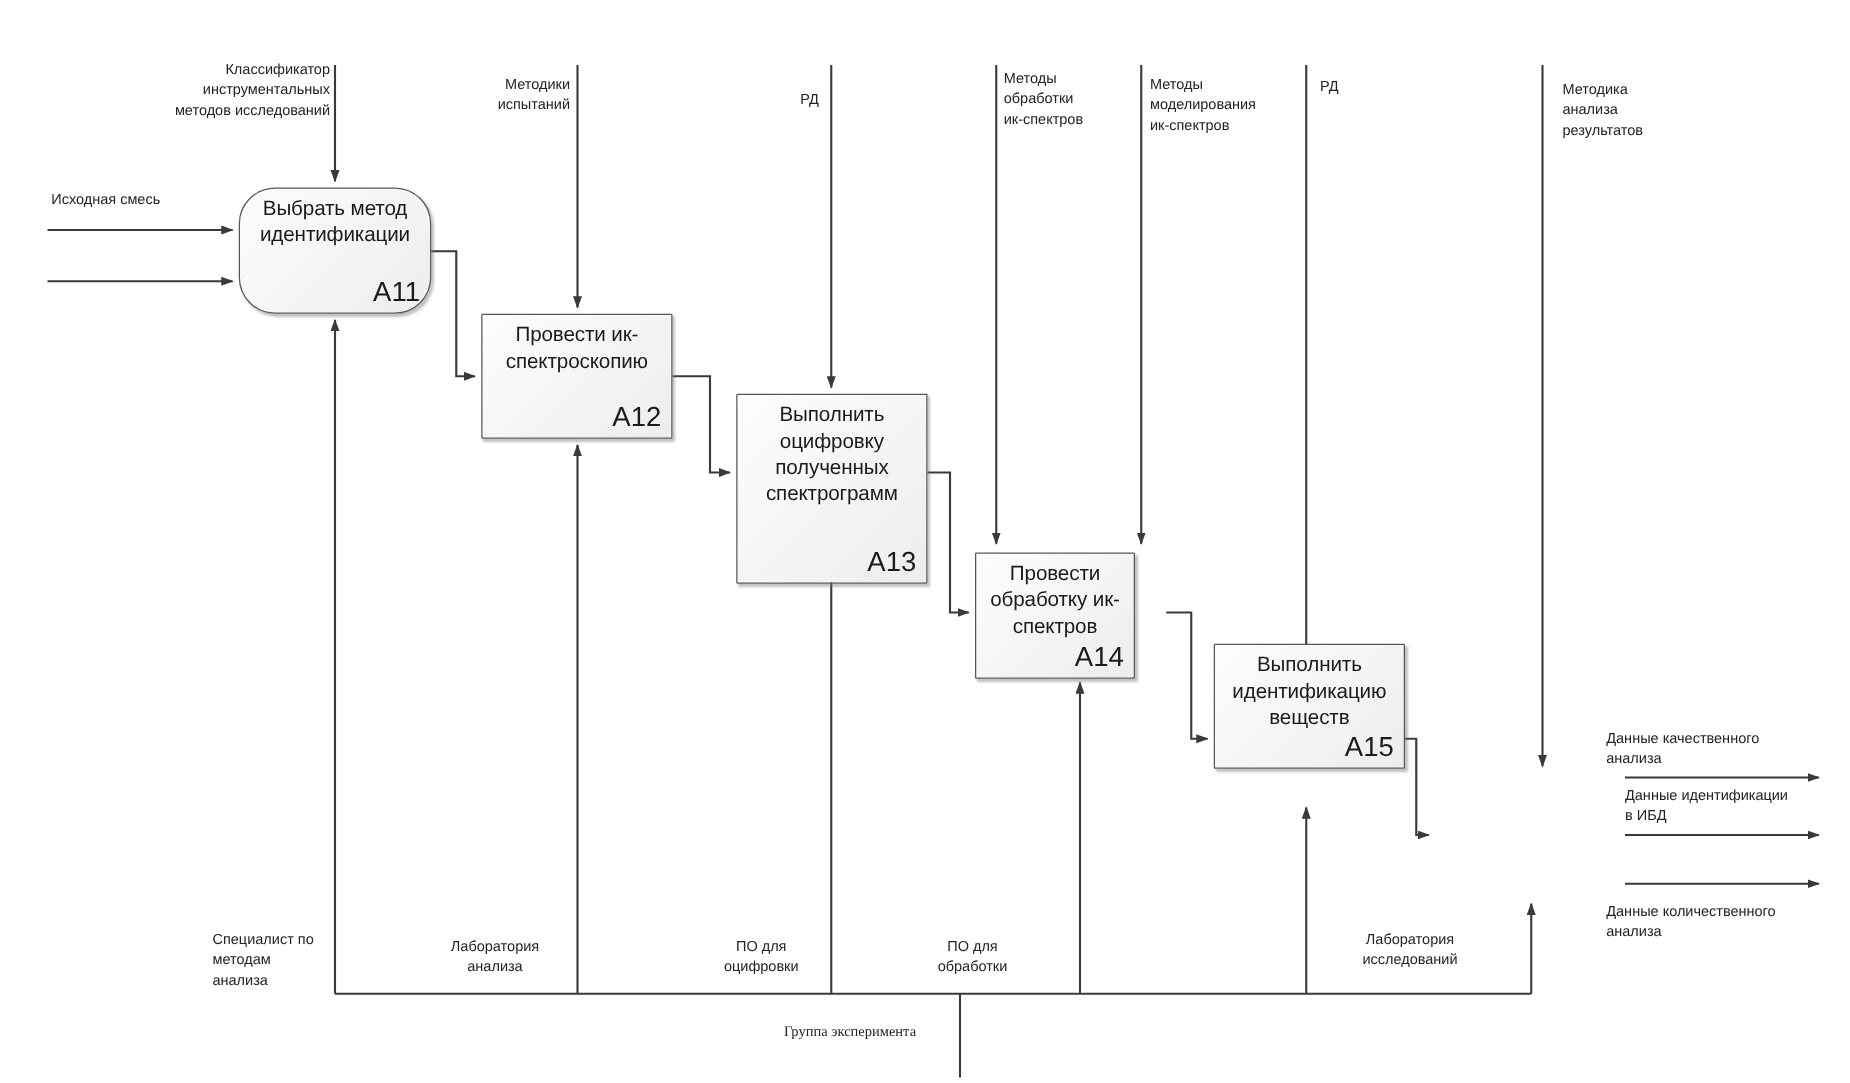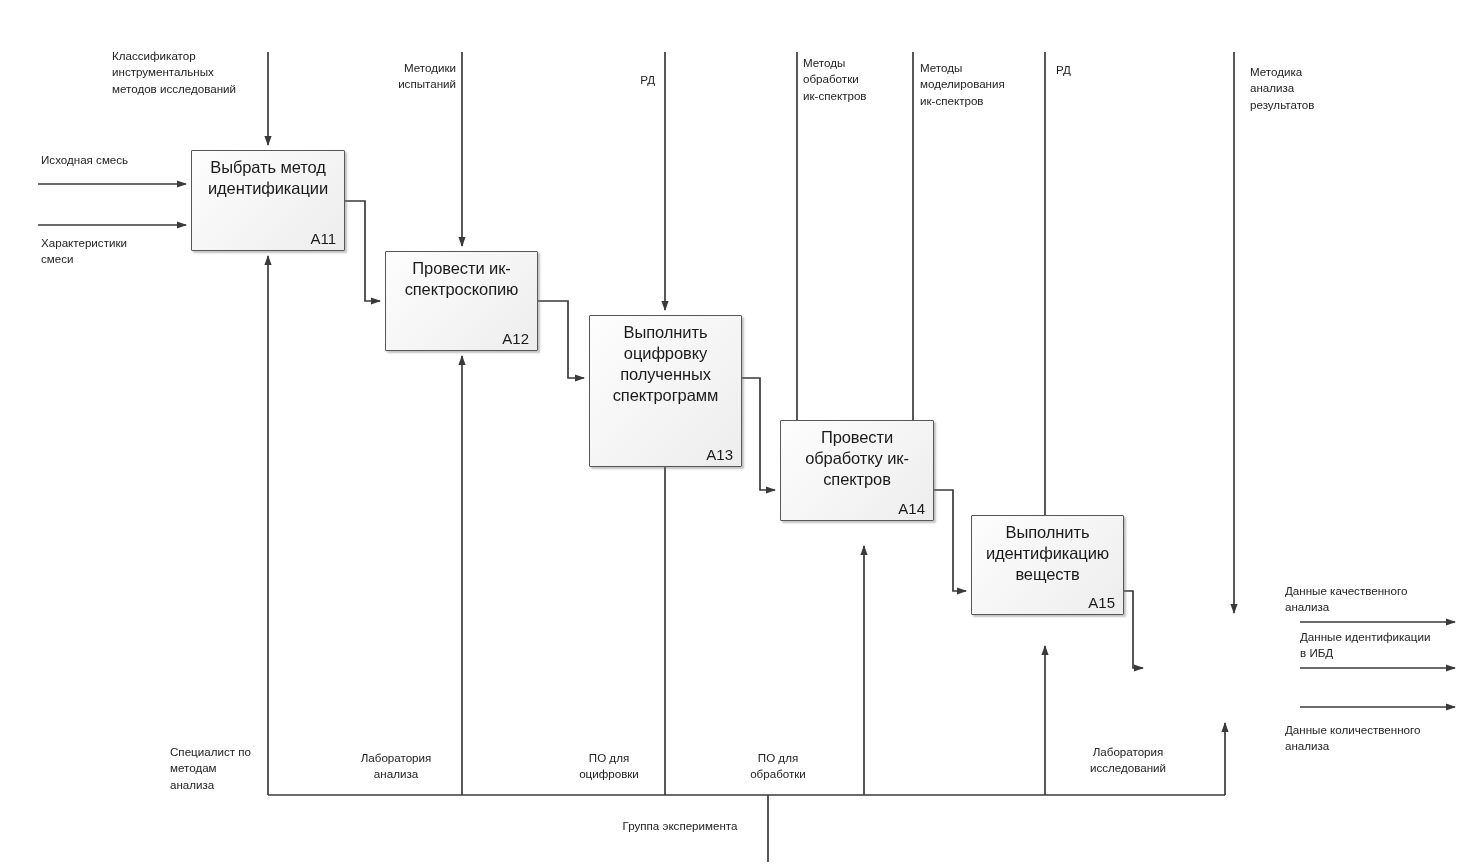--- a/index.html
+++ b/index.html
@@ -35,21 +35,21 @@
     text-align: center;
     font-size: 16.5px;
     line-height: 1.28;
     color: #1b1b1b;
     letter-spacing: -0.1px;
   }
   .abox .code {
     position: absolute;
     right: 8px;
     bottom: 3px;
-    font-size: 15px;
+    font-size: 22px;
     color: #1b1b1b;
   }
   .lbl {
     position: absolute;
     font-size: 11.6px;
     line-height: 1.42;
     color: #232323;
     white-space: pre-line;
   }
 </style>
@@ -91,60 +91,58 @@
       <path d="M742,378 L760,378 L760,490 L775,490" marker-end="url(#ah)"></path>
       <path d="M933,490 L953,490 L953,591 L966,591" marker-end="url(#ah)"></path>
       <path d="M1124,591 L1133,591 L1133,668 L1143,668" marker-end="url(#ah)"></path>
 
       <path d="M1300,622 L1455,622" marker-end="url(#ah)"></path>
       <path d="M1300,668 L1455,668" marker-end="url(#ah)"></path>
       <path d="M1300,707 L1455,707" marker-end="url(#ah)"></path>
     </g>
   </svg>
 
-  <div class="abox" style="left:191px; top:150px; width:154px; height:101px;">
+  <div class="abox" style="left:191px; top:150px; width:154px; height:101px;border-radius:29px;">
     <div class="title">Выбрать метод
 идентификации</div>
     <div class="code">A11</div>
   </div>
 
   <div class="abox" style="left:385px; top:251px; width:153px; height:100px;">
     <div class="title">Провести ик-
 спектроскопию</div>
     <div class="code">A12</div>
   </div>
 
   <div class="abox" style="left:589px; top:315px; width:153px; height:152px;">
     <div class="title">Выполнить
 оцифровку
 полученных
 спектрограмм</div>
     <div class="code">A13</div>
   </div>
 
-  <div class="abox" style="left:780px; top:420px; width:154px; height:101px;">
+  <div class="abox" style="left:780px; top:442px; width:128px; height:101px;">
     <div class="title">Провести
 обработку ик-
 спектров</div>
     <div class="code">A14</div>
   </div>
 
   <div class="abox" style="left:971px; top:515px; width:153px; height:100px;">
     <div class="title">Выполнить
 идентификацию
 веществ</div>
     <div class="code">A15</div>
   </div>
 
 
   <div class="lbl" style="left:41px; top:152px; width:170px;">Исходная смесь</div>
-  <div class="lbl" style="left:41px; top:235px; width:170px;">Характеристики
-смеси</div>
 
-  <div class="lbl" style="left:112px; top:48px; width:152px;">Классификатор
+  <div class="lbl" style="left:112px; top:48px; width:152px;text-align:right;">Классификатор
 инструментальных
 методов исследований</div>
   <div class="lbl" style="left:330px; top:60px; width:126px; text-align:right;">Методики
 испытаний</div>
   <div class="lbl" style="left:560px; top:72px; width:95px; text-align:right;">РД</div>
   <div class="lbl" style="left:803px; top:55px; width:110px;">Методы
 обработки
 ик-спектров</div>
   <div class="lbl" style="left:920px; top:60px; width:120px;">Методы
 моделирования
@@ -158,21 +156,21 @@
 методам
 анализа</div>
   <div class="lbl" style="left:336px; top:750px; width:120px; text-align:center;">Лаборатория
 анализа</div>
   <div class="lbl" style="left:558px; top:750px; width:102px; text-align:center;">ПО для
 оцифровки</div>
   <div class="lbl" style="left:727px; top:750px; width:102px; text-align:center;">ПО для
 обработки</div>
   <div class="lbl" style="left:1058px; top:744px; width:140px; text-align:center;">Лаборатория
 исследований</div>
-  <div class="lbl" style="left:600px; top:818px; width:160px; text-align:center;">Группа эксперимента</div>
+  <div class="lbl" style="left:600px; top:818px; width:160px; text-align:center;font-family:Liberation Serif, serif;">Группа эксперимента</div>
 
   <div class="lbl" style="left:1285px; top:583px; width:180px;">Данные качественного
 анализа</div>
   <div class="lbl" style="left:1300px; top:629px; width:160px;">Данные идентификации
 в ИБД</div>
   <div class="lbl" style="left:1285px; top:722px; width:190px;">Данные количественного
 анализа</div>
 
 </div>
 

